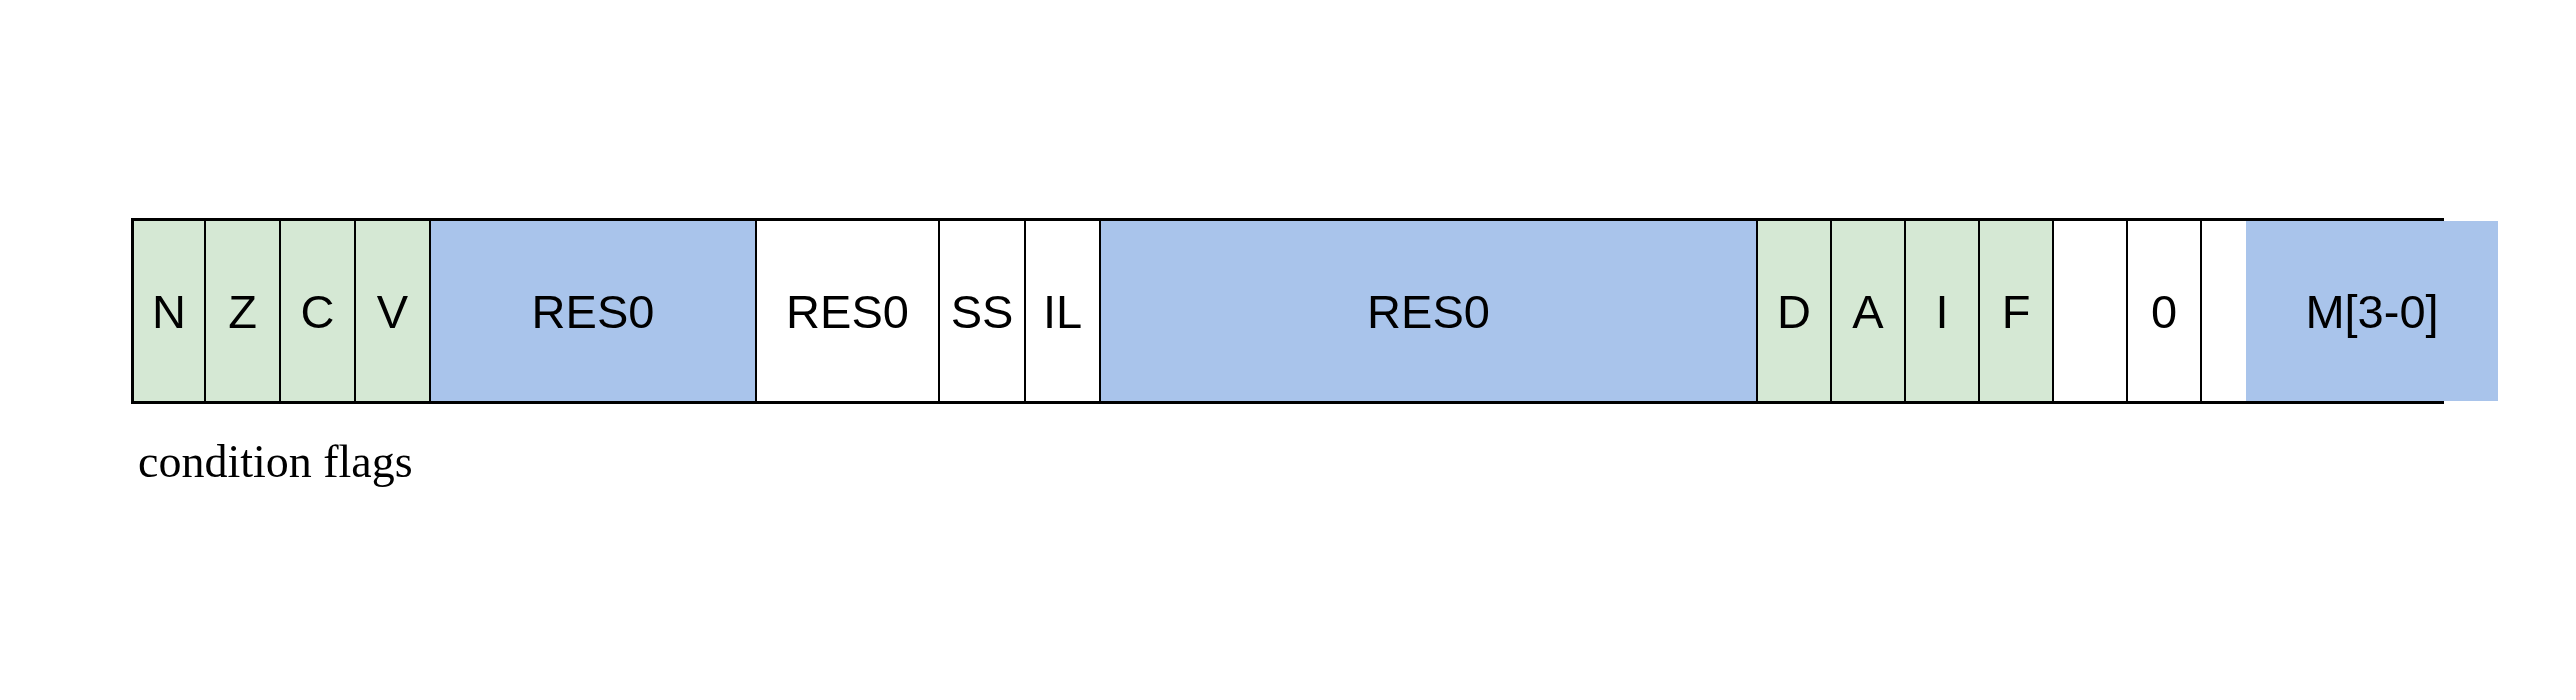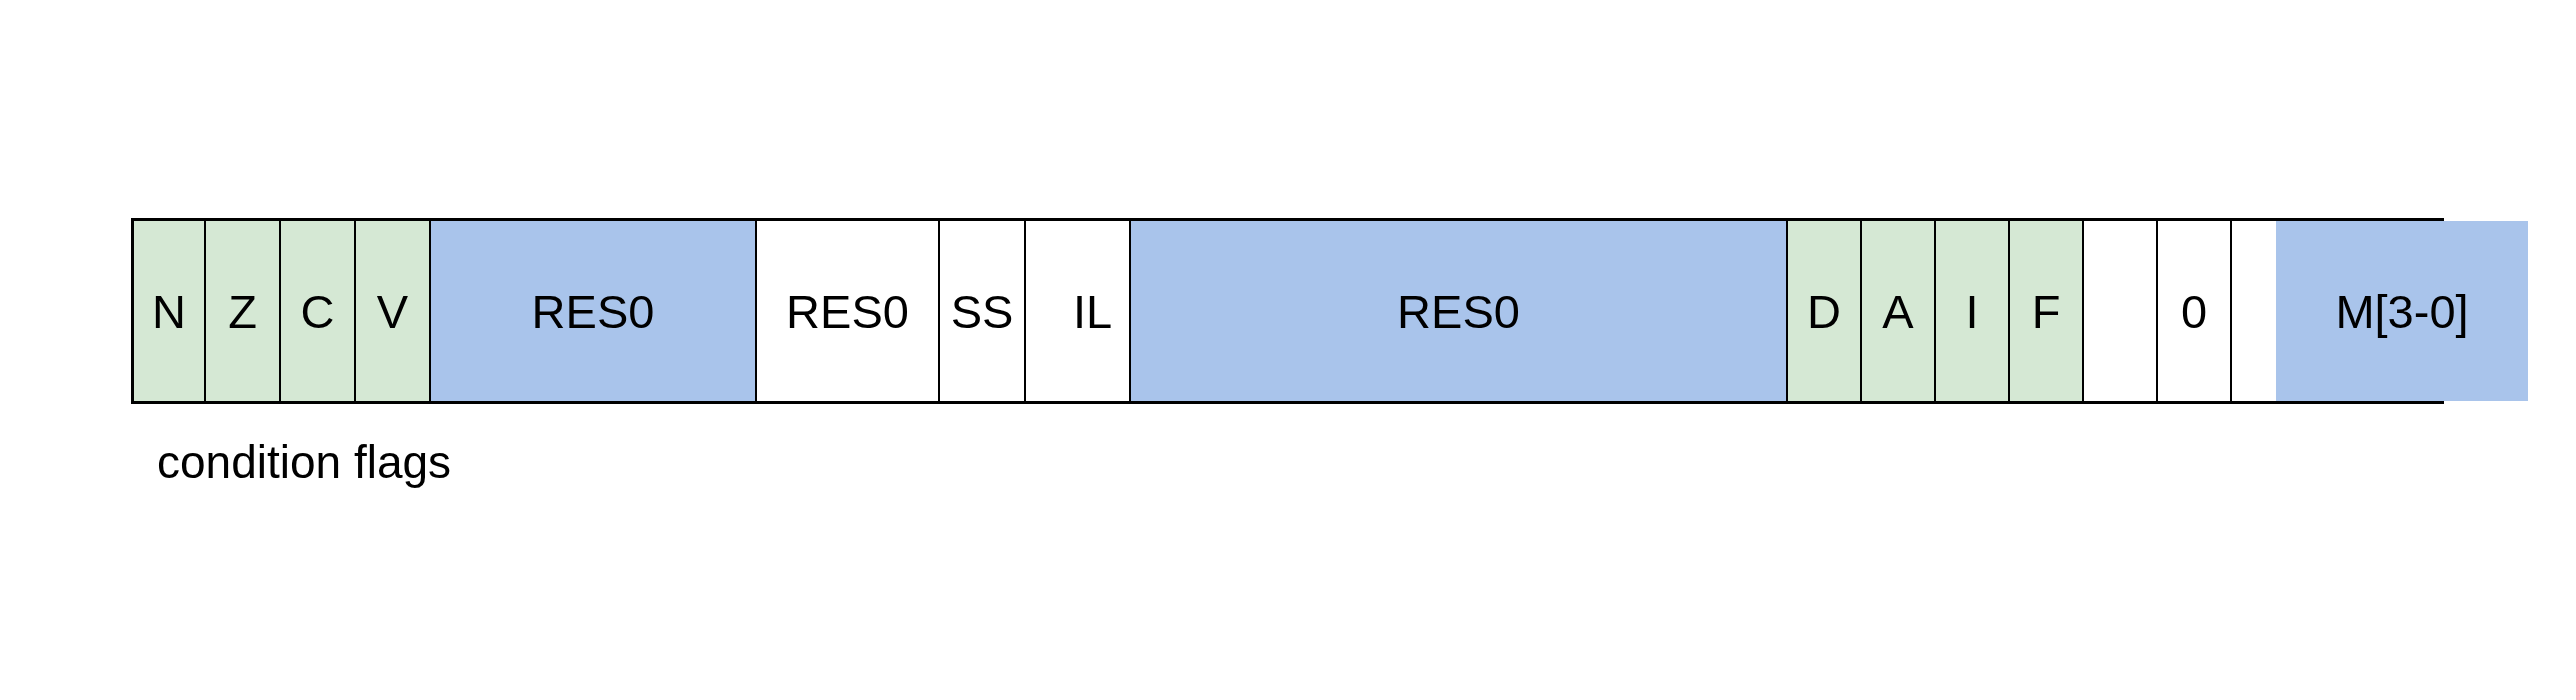--- a/index.html
+++ b/index.html
@@ -48,21 +48,21 @@
     line-height: 1;
     white-space: nowrap;
   }
   .annotation {
     position: absolute;
     font-size: 46px;
     color: #000000;
     line-height: 1.1;
     white-space: nowrap;
   }
-  .ann-condition-flags { left: 157px; top: 437px; }
+  .ann-condition-flags { left: 138px; top: 437px; font-family: Liberation Serif, serif; }
   .ann-mask-bites      { left: 1805px; top: 454px; }
   .ann-mode-bites      { left: 2178px; top: 455px; }
 </style>
 </head>
 <body>
 
 <div class="canvas">
 
   <div class="register-box">
       <div class="cell" style="width: 72px; background: rgb(213, 232, 212);">
@@ -79,21 +79,21 @@
       </div>
       <div class="cell" style="width: 326px; background: rgb(169, 196, 235);">
         <span>RES0</span>
       </div>
       <div class="cell" style="width: 183px; background: rgb(255, 255, 255);">
         <span>RES0</span>
       </div>
       <div class="cell" style="width: 86px; background: rgb(255, 255, 255);">
         <span>SS</span>
       </div>
-      <div class="cell" style="width: 75px; background: rgb(255, 255, 255); margin-left: 30px;">
+      <div class="cell" style="width: 75px; background: rgb(255, 255, 255);">
         <span>IL</span>
       </div>
       <div class="cell" style="width: 657px; background: rgb(169, 196, 235);">
         <span>RES0</span>
       </div>
       <div class="cell" style="width: 74px; background: rgb(213, 232, 212);">
         <span>D</span>
       </div>
       <div class="cell" style="width: 74px; background: rgb(213, 232, 212);">
         <span>A</span>

